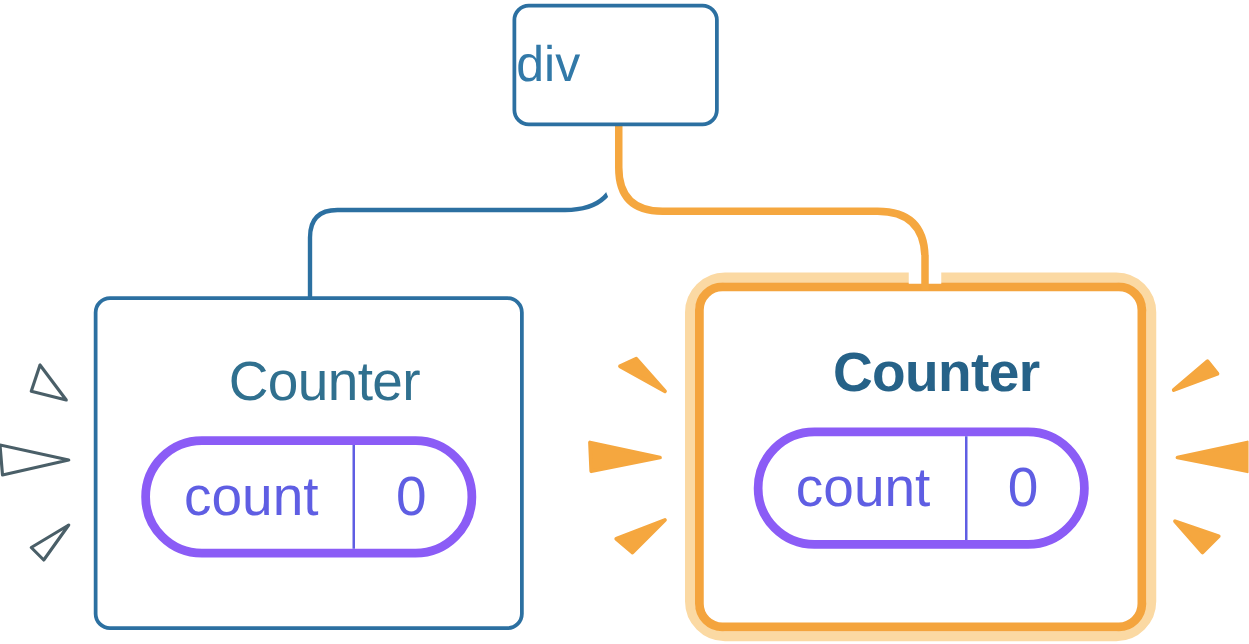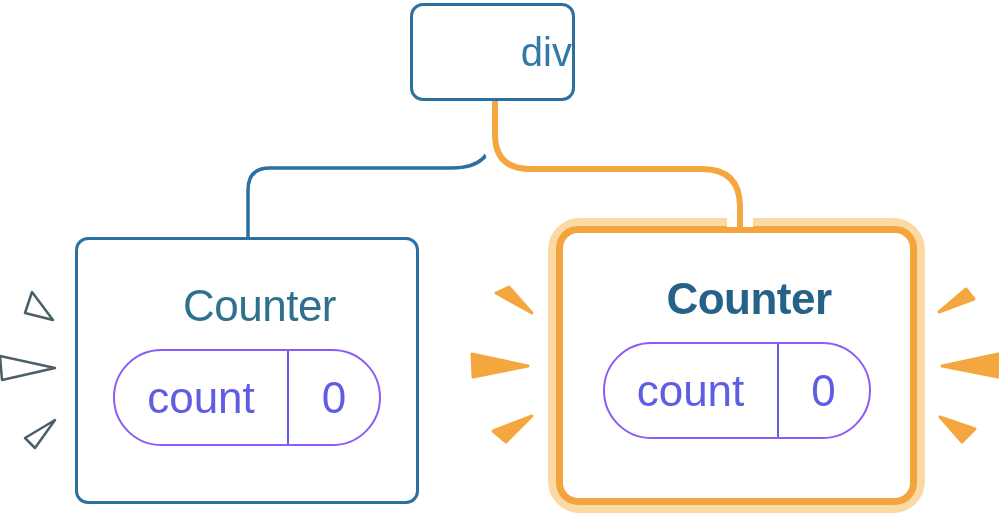--- a/index.html
+++ b/index.html
@@ -12,21 +12,21 @@
   }
   .layer{position:absolute;left:0;top:0;width:999px;height:515px;}
   .under{z-index:1;}
   .over{z-index:3;pointer-events:none;}
 
   
   .node-root{
     position:absolute;z-index:2;box-sizing:border-box;
     left:410px;top:3px;width:165px;height:98px;
     background:#ffffff;border:3px solid #2C70A1;border-radius:13px;
-    display:flex;align-items:center;justify-content:flex-end;
+    display:flex;align-items:center;justify-content:flex-start;
     font-size:40px;color:#3279A8;
   }
 
   
   .card-left{
     position:absolute;z-index:2;box-sizing:border-box;
     left:75px;top:237px;width:344px;height:267px;
     background:#ffffff;border:3px solid #2C70A1;border-radius:13px;
     display:flex;flex-direction:column;align-items:center;
     padding-top:40px;
@@ -50,21 +50,21 @@
   .card-title{
     font-size:44px;line-height:52px;letter-spacing:-0.5px;margin-left:25px;
   }
   .title-left{font-weight:500;color:#30708F;}
   .title-right{font-weight:700;color:#266288;}
 
   
   .pill{
     box-sizing:border-box;margin-top:17px;
     width:268px;height:97px;
-    border:2px solid #8b5cf6;border-radius:48.5px;
+    border:7px solid #8b5cf6;border-radius:48.5px;
     display:flex;align-items:stretch;background:#ffffff;
     color:#5F5EE3;font-size:44px;
   }
   .pill-key{
     flex:1;display:flex;align-items:center;justify-content:center;
   }
   .pill-val{
     box-sizing:border-box;width:92px;border-left:2px solid #5F5EE3;
     display:flex;align-items:center;justify-content:center;
   }

